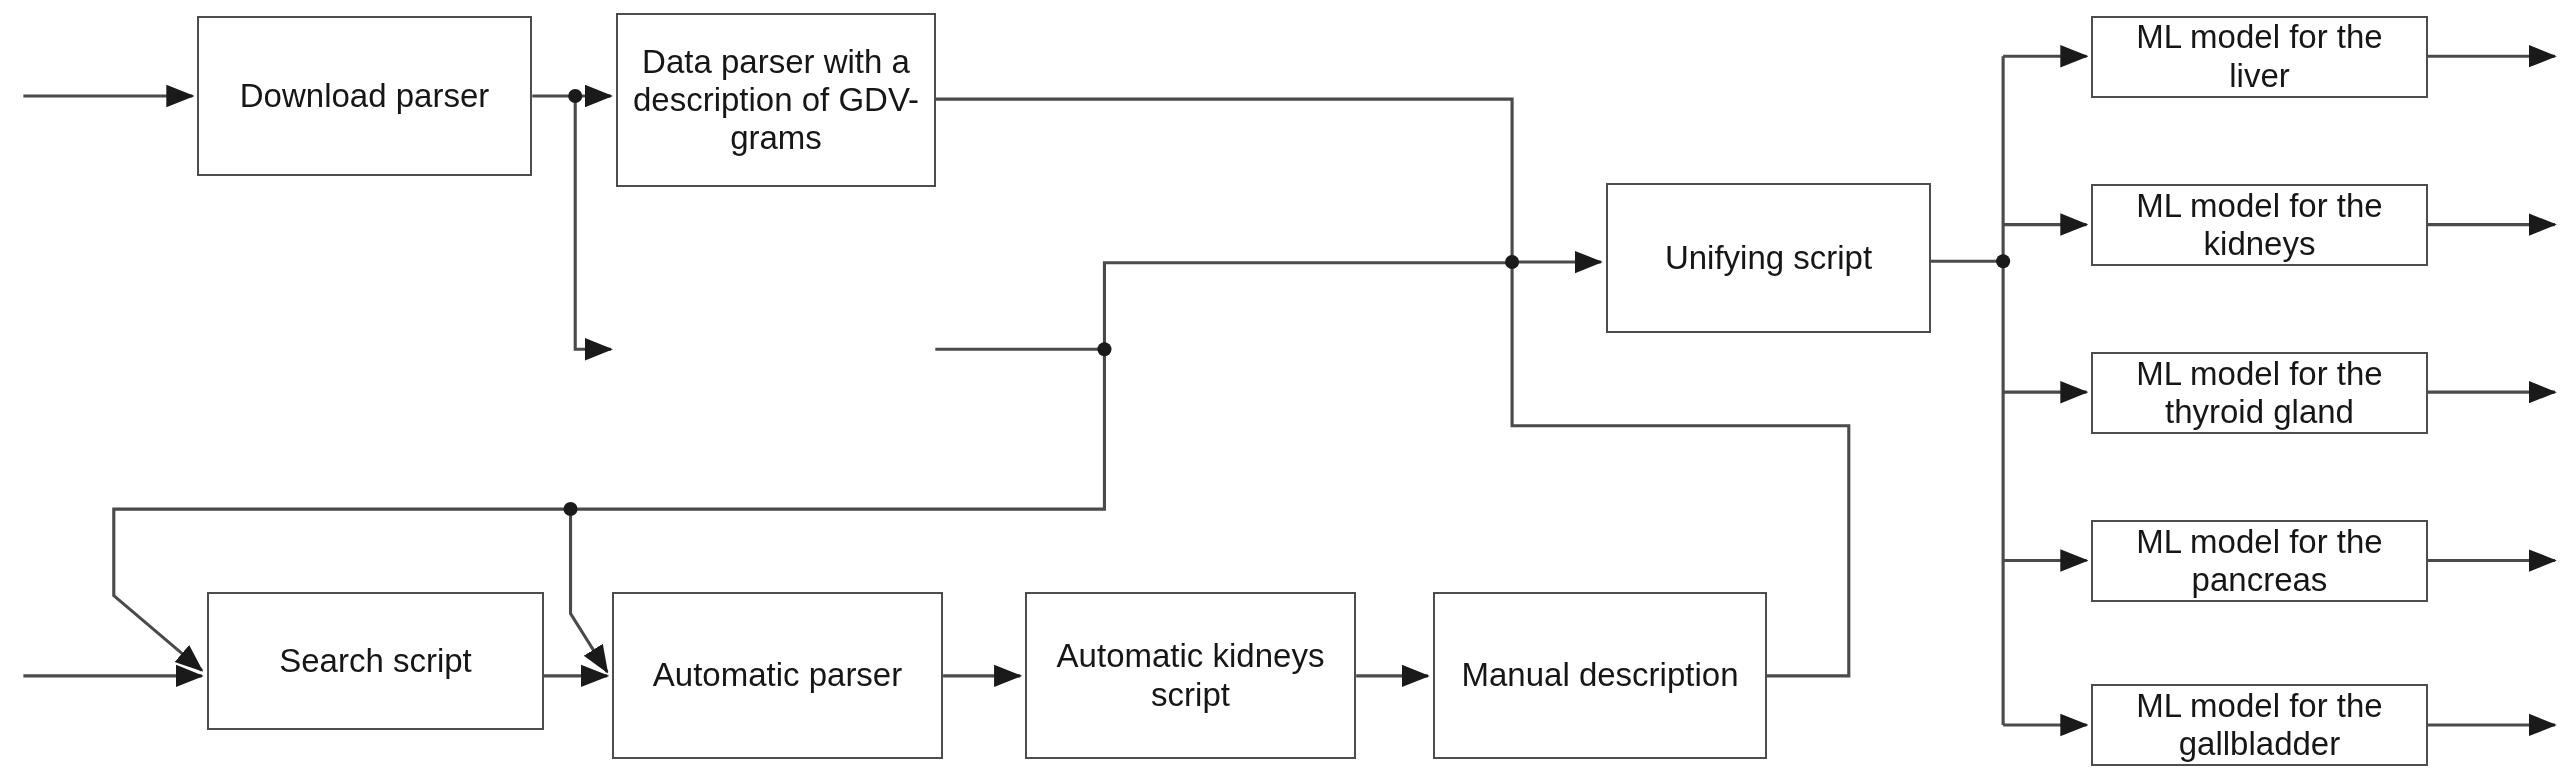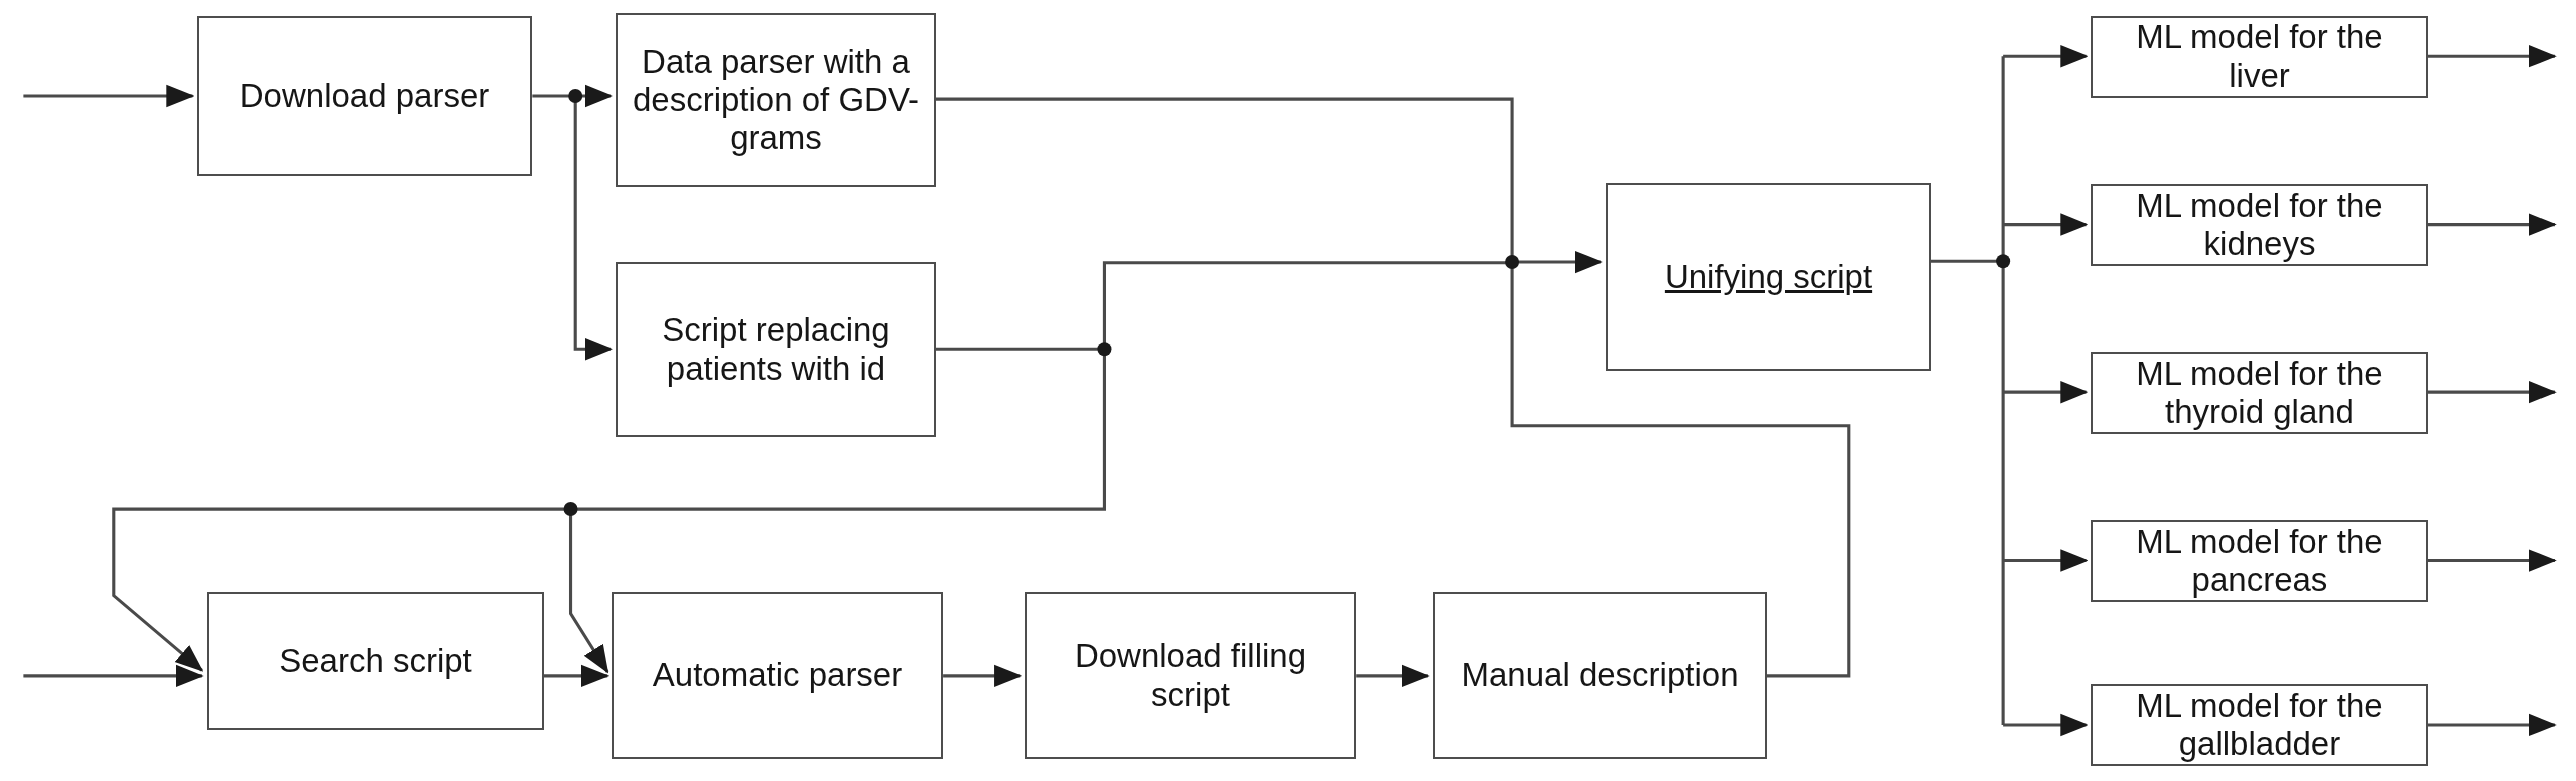--- a/index.html
+++ b/index.html
@@ -92,30 +92,28 @@
       <circle cx="2570" cy="335" r="9"></circle>
     </g>
   </svg>
 
   <div class="node" style="left:197px; top:16.4px; width:335px; height:160px;">Download parser</div>
 
   <div class="node" style="left:616px; top:13.3px; width:320px; height:174px;">Data parser with a
 description of GDV-
 grams</div>
 
-  <div class="node" style="left:616px; top:262px; width:320px; height:175px;">Script replacing
-patients with id</div>
 
-  <div class="node" style="left:1606px; top:183px; width:325px; height:188px;text-decoration:underline;">Unifying script</div>
+  <div class="node" style="left:1606px; top:183px; width:325px; height:150px;">Unifying script</div>
 
   <div class="node" style="left:207px; top:592px; width:337px; height:138px;">Search script</div>
 
   <div class="node" style="left:612px; top:592px; width:331px; height:167px;">Automatic parser</div>
 
-  <div class="node" style="left:1025px; top:592px; width:331px; height:167px;">Download filling
+  <div class="node" style="left:1025px; top:592px; width:331px; height:167px;">Automatic kidneys
 script</div>
 
   <div class="node" style="left:1433px; top:592px; width:334px; height:167px;">Manual description</div>
 
   <div class="node" style="left:2091px; top:15.6px; width:337px; height:82px;">ML model for the
 liver</div>
 
   <div class="node" style="left:2091px; top:184px; width:337px; height:82px;">ML model for the
 kidneys</div>
 

